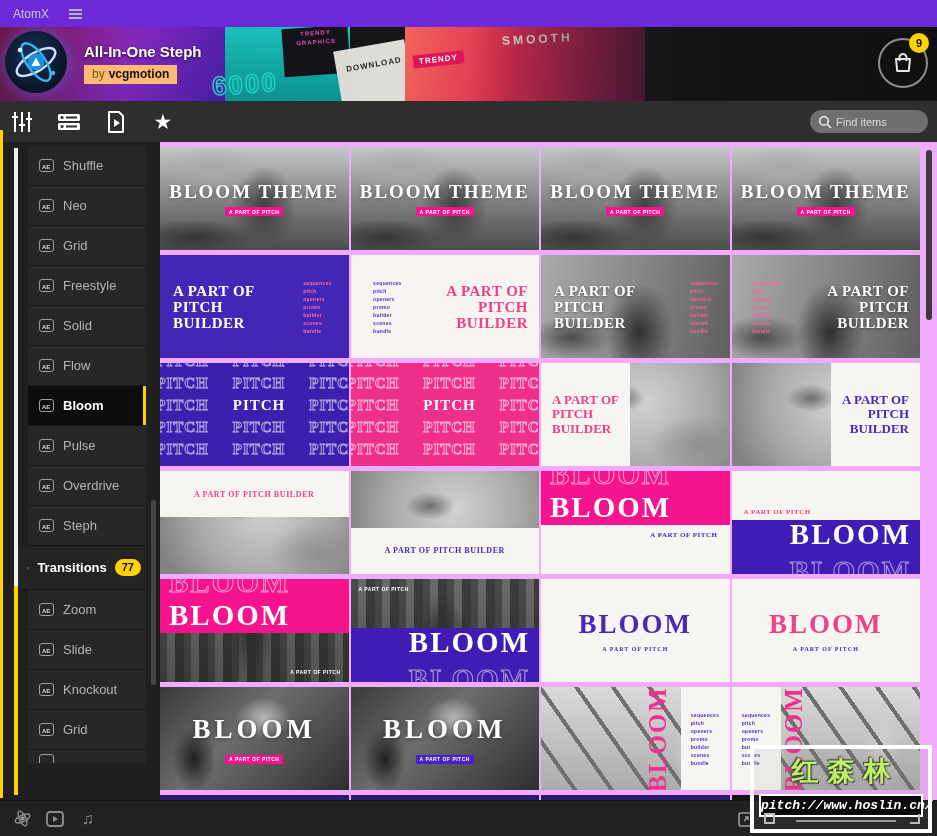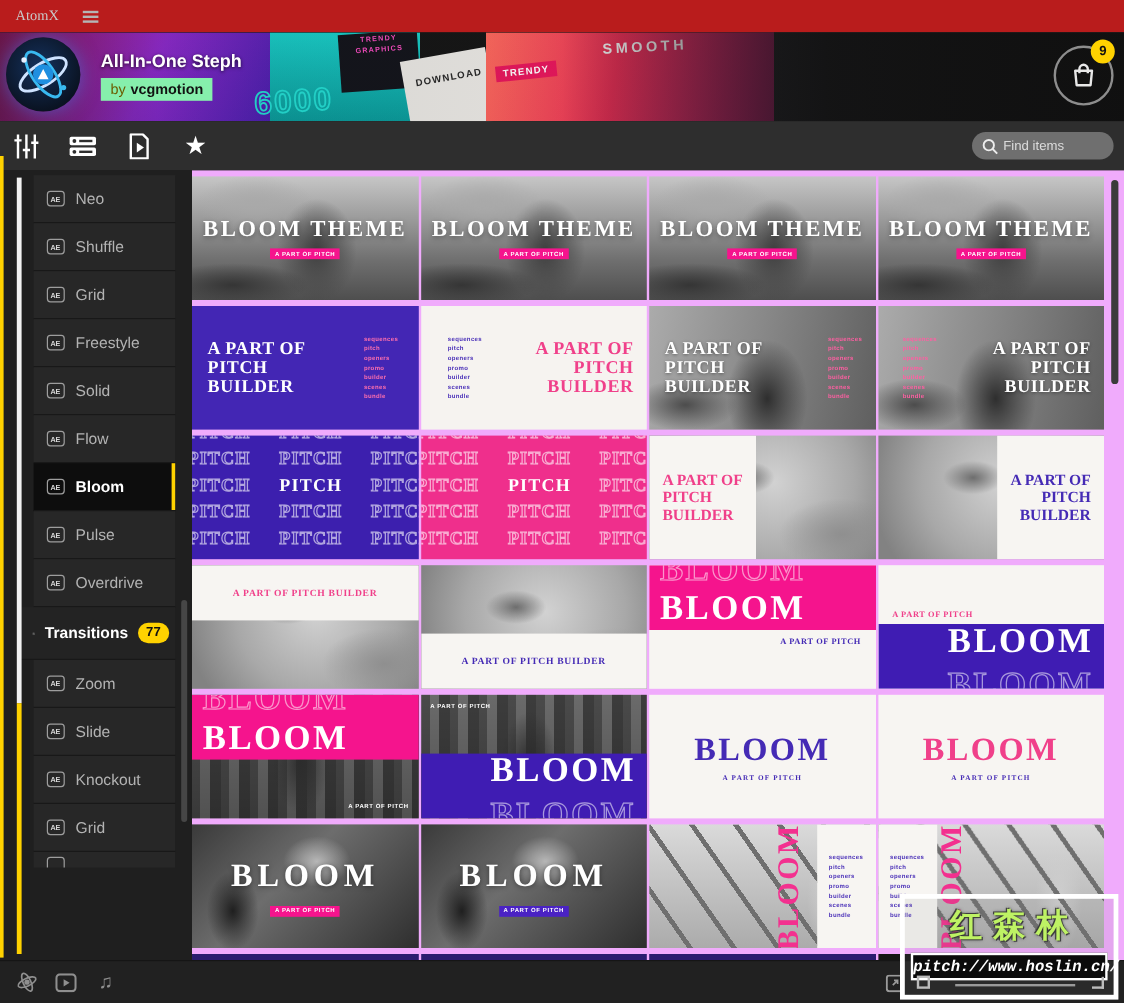--- a/index.html
+++ b/index.html
@@ -1,22 +1,22 @@
 <!DOCTYPE html>
 <html><head>
 <meta charset="utf-8">
 <style>
   html,body{margin:0;padding:0;}
   body{width:937px;height:836px;position:relative;overflow:hidden;background:#191919;
        font-family:"Liberation Sans",sans-serif;-webkit-font-smoothing:antialiased;}
   .serif{font-family:"Liberation Serif","DejaVu Serif",serif;}
 
   
-  .topbar{position:absolute;left:0;top:0;width:100%;height:27px;background:#b91c1c;
-          display:flex;align-items:center;gap:20px;padding-left:13px;box-sizing:border-box;font-family:Liberation Serif, serif;}
+  .topbar{position:absolute;left:0;top:0;width:100%;height:27px;background:#6d28d9;
+          display:flex;align-items:center;gap:20px;padding-left:13px;box-sizing:border-box;}
   .topbar .app{color:#c9c9c9;font-size:12px;}
   .burger{display:flex;flex-direction:column;gap:2px;cursor:pointer;}
   .burger i{display:block;width:13px;height:2px;background:#b5b5b5;}
 
   
   .banner{position:absolute;left:0;top:27px;width:100%;height:74px;overflow:hidden;background:#161616;}
   .seg{position:absolute;top:0;height:100%;}
   .seg1{left:0;width:225px;background:linear-gradient(115deg,#d81f8e,#8f2bd0 55%,#4a1fb0);}
   .seg2{left:225px;width:125px;background:linear-gradient(180deg,#1ad0cb,#0b9c9c);}
   .segdark{position:absolute;left:283px;top:0;width:66px;height:48px;background:#14151c;transform:rotate(-4deg);}
@@ -32,21 +32,21 @@
   .bw-tr{left:413px;top:26px;background:#e8175d;color:#fff;font-size:8px;font-weight:700;
          padding:2px 6px;letter-spacing:1px;transform:rotate(-6deg);}
   .bw-sm{left:502px;top:5px;color:#f3f3f3;font-size:12px;font-weight:700;letter-spacing:3px;transform:rotate(-3deg);}
   .bw-num{left:212px;top:42px;font-size:26px;font-weight:800;letter-spacing:2px;color:transparent;
           -webkit-text-stroke:1.5px #24e0d6;transform:rotate(-4deg);}
   .logo{position:absolute;left:5px;top:4px;width:62px;height:62px;border-radius:50%;
         background:radial-gradient(circle at 45% 40%,#15325e,#0a1322 72%);
         box-shadow:0 0 16px rgba(60,140,255,.5);display:flex;align-items:center;justify-content:center;}
   .banner-title{position:absolute;left:84px;top:16px;color:#fff;font-size:15px;font-weight:700;
                 text-shadow:0 1px 3px rgba(0,0,0,.75);}
-  .byline{position:absolute;left:84px;top:38px;background:#86efac;padding:2px 8px 3px;font-size:12px;
+  .byline{position:absolute;left:84px;top:38px;background:#fdba74;padding:2px 8px 3px;font-size:12px;
           color:#111;display:flex;gap:4px;align-items:baseline;}
   .byline .pre{font-weight:400;color:#6b5d00;}
   .byline .name{font-weight:700;color:#111;}
   .cart{position:absolute;right:9px;top:11px;width:50px;height:50px;border:2px solid #8d8d8d;border-radius:50%;
         box-sizing:border-box;display:flex;align-items:center;justify-content:center;cursor:pointer;}
   .cart-badge{position:absolute;right:-3px;top:-7px;width:20px;height:20px;border-radius:50%;background:#ffd200;
               color:#111;font-size:11px;font-weight:700;display:flex;align-items:center;justify-content:center;}
 
   
   .toolbar{position:absolute;left:0;top:101px;width:100%;height:41px;background:#2e2e2e;
@@ -279,25 +279,25 @@
       <line x1="9.2" y1="9.2" x2="13" y2="13" stroke="#ececec" stroke-width="1.6"></line>
     </svg>
     <input type="text" placeholder="Find items" style="">
   </div>
 </div>
 
 <div class="sidebar">
   <div class="side-items">
     <div class="item">
       <span class="ae">AE</span>
+      <span>Shuffle</span>
+      </div>
+    <div class="item">
+      <span class="ae">AE</span>
       <span>Neo</span>
-      </div>
-    <div class="item">
-      <span class="ae">AE</span>
-      <span>Shuffle</span>
       </div>
     <div class="item">
       <span class="ae">AE</span>
       <span>Grid</span>
       </div>
     <div class="item">
       <span class="ae">AE</span>
       <span>Freestyle</span>
       </div>
     <div class="item">
@@ -313,20 +313,24 @@
       <span>Bloom</span>
       <span class="active-bar"></span>
       </div>
     <div class="item">
       <span class="ae">AE</span>
       <span>Pulse</span>
       </div>
     <div class="item">
       <span class="ae">AE</span>
       <span>Overdrive</span>
+      </div>
+    <div class="item">
+      <span class="ae">AE</span>
+      <span>Steph</span>
       </div>
     <div class="item category">
       <svg width="15" height="14" viewBox="0 0 15 14">
         <path d="M1.5 4.5 V12 h12 V4.5 H8 L6.5 3 H1.5 Z" fill="none" stroke="#d0d0d0" stroke-width="1.4" stroke-linejoin="round"></path>
         <path d="M4 8.5 L7.5 5.5 M4.2 5.6 l3.4 -0.1 l-0.1 3.2" fill="none" stroke="#d0d0d0" stroke-width="1.2"></path>
       </svg>
       <span>Transitions</span>
       <span class="cat-badge">77</span>
       </div>
     <div class="item">

